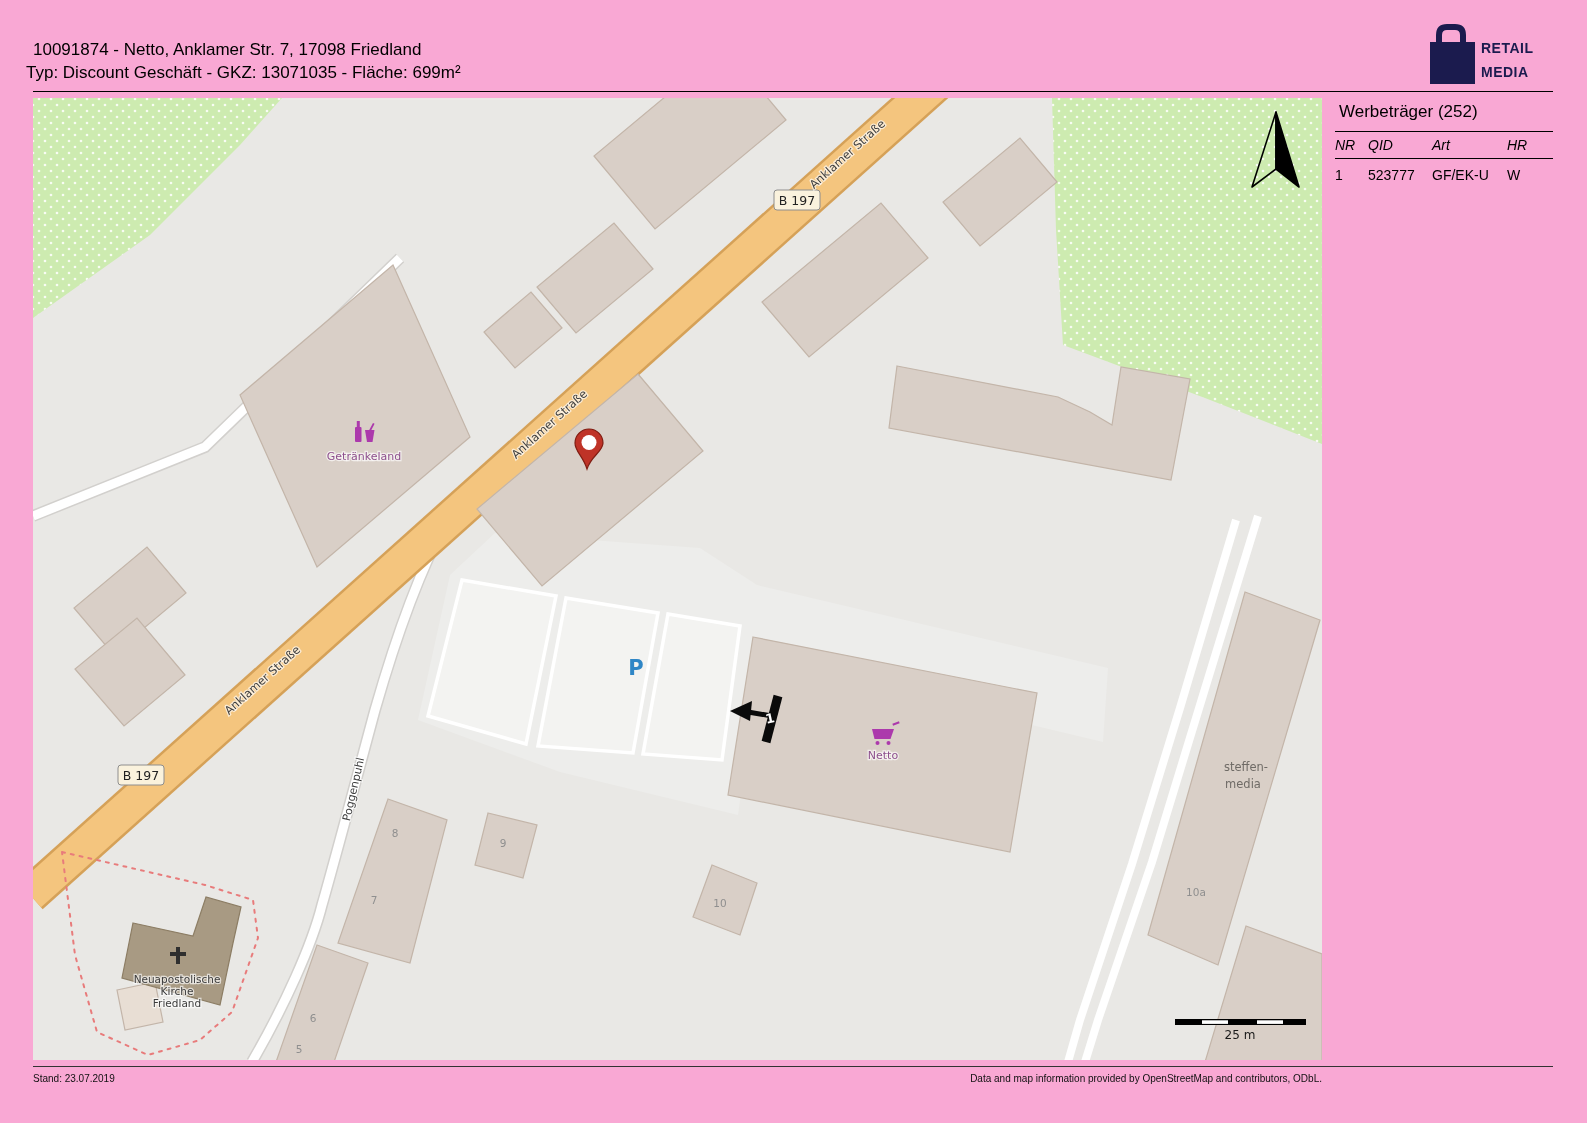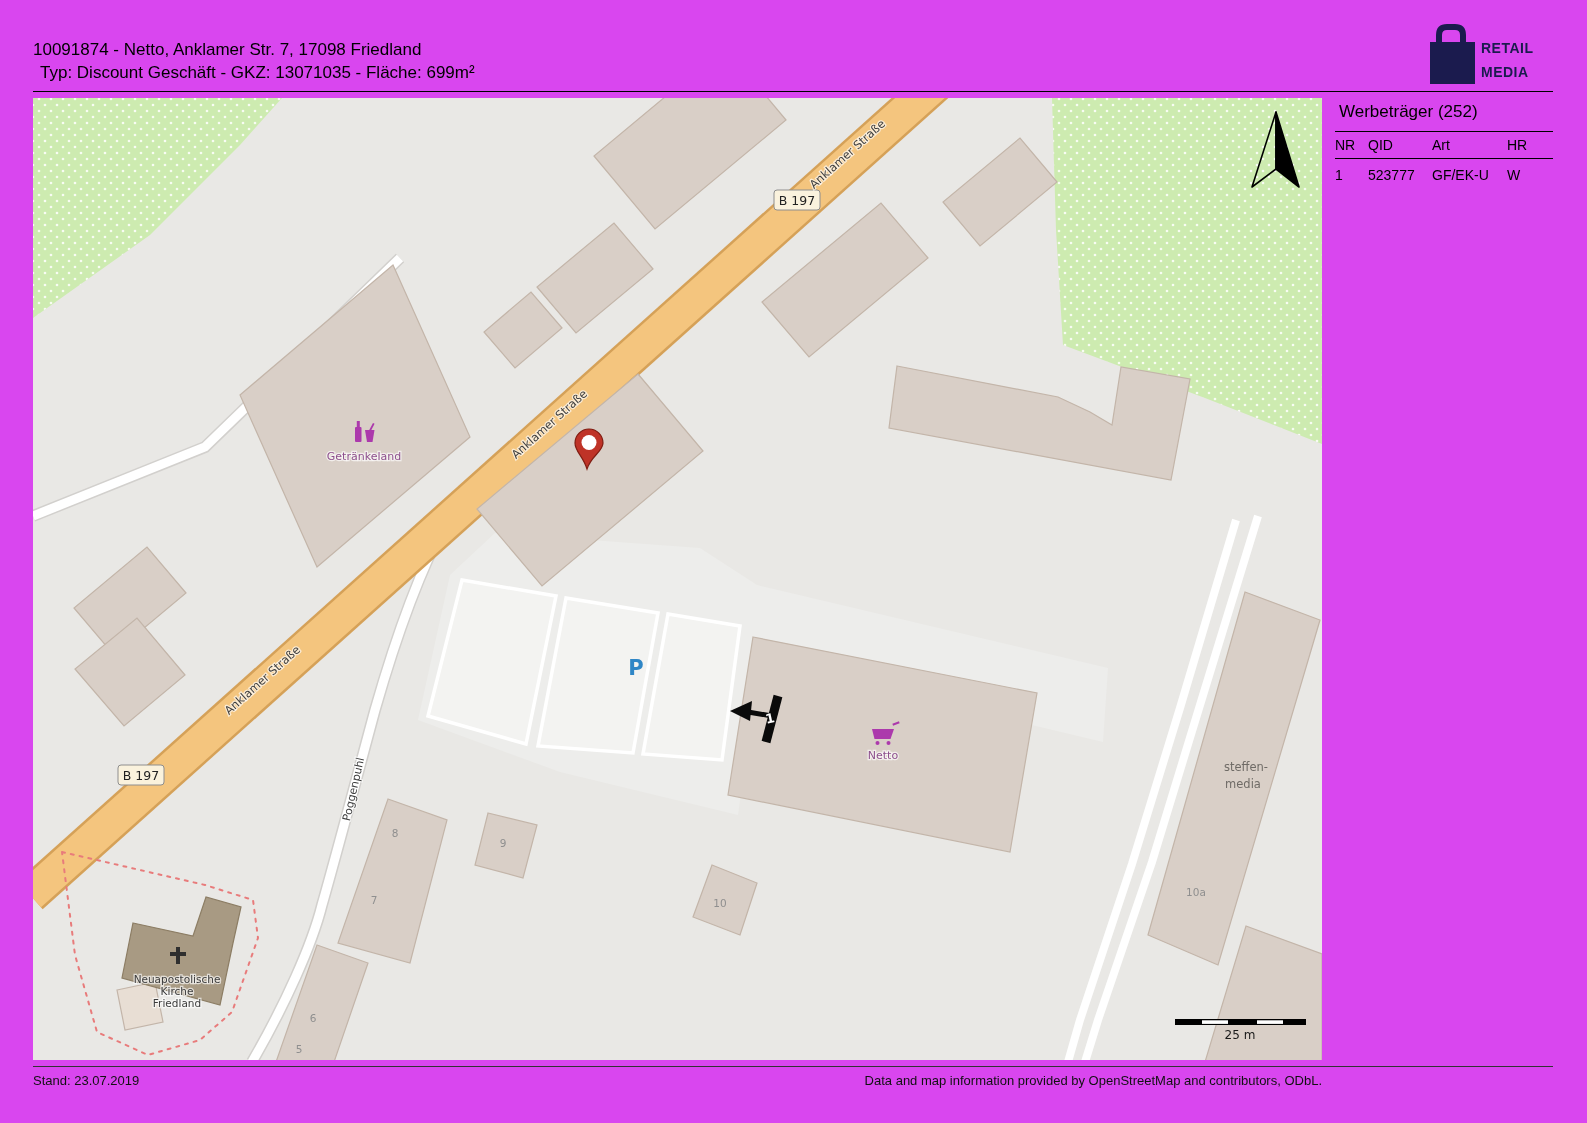--- a/index.html
+++ b/index.html
@@ -1,39 +1,39 @@
 <!DOCTYPE html>
 <html><head>
 <meta charset="utf-8">
 <style>
   html,body { margin:0; padding:0; background:#ffffff; }
   .page {
-    position:relative; width:1587px; height:1123px; background:#d946ef;
+    position:relative; width:1587px; height:1123px; background:#f9a8d4;
     font-family:"Liberation Sans", sans-serif; overflow:hidden;
   }
   .abs { position:absolute; }
   .title-line { font-size:17px; color:#000; white-space:nowrap; }
   .rule { position:absolute; height:1px; background:#000; }
   .logo-text { position:absolute; font-weight:bold; font-size:14px; color:#1b1b4e; letter-spacing:0.5px; line-height:1; }
   .sidebar { position:absolute; left:1335px; top:102px; width:218px; color:#000; }
   .sidebar-title { font-size:17px; margin:0 0 9px 4px; }
   .wt-grid { display:grid; grid-template-columns:33px 64px 75px 1fr; font-size:14px; }
-  .wt-head { border-top:1px solid #000; border-bottom:1px solid #000; padding:5px 0 5px 0; }
+  .wt-head { border-top:1px solid #000; border-bottom:1px solid #000; padding:5px 0 5px 0;font-style:italic; }
   .wt-row { padding:8px 0 0 0; }
-  .footer-bar { position:absolute; left:33px; top:1073px; width:1289px; display:flex; justify-content:space-between; font-size:13px; color:#111; }
+  .footer-bar { position:absolute; left:33px; top:1073px; width:1289px; display:flex; justify-content:space-between; font-size:10px; color:#111; }
   svg text { font-family:"DejaVu Sans", sans-serif; }
   .halo { paint-order:stroke; stroke:#ffffff; stroke-width:2.5px; stroke-opacity:0.65; }
 </style>
 </head>
 <body>
 
 <div class="page">
 
   <div class="abs title-line" style="left:33px; top:40px;">10091874 - Netto, Anklamer Str. 7, 17098 Friedland</div>
-  <div class="abs title-line" style="left:40px; top:63px;">Typ: Discount Geschäft - GKZ: 13071035 - Fläche: 699m²</div>
+  <div class="abs title-line" style="left:26px; top:63px;">Typ: Discount Geschäft - GKZ: 13071035 - Fläche: 699m²</div>
 
   <svg class="abs" style="left:1428px; top:22px;" width="50" height="64" viewBox="0 0 50 64">
     <path d="M 11 22 V 13 Q 11 5 19 5 H 27 Q 35 5 35 13 V 22" fill="none" stroke="#1b1b4e" stroke-width="6"></path>
     <rect x="2" y="20" width="45" height="42" fill="#1b1b4e"></rect>
   </svg>
   <div class="logo-text" style="left:1481px; top:41px;">RETAIL</div>
   <div class="logo-text" style="left:1481px; top:65px;">MEDIA</div>
 
   <div class="rule" style="left:33px; top:91px; width:1520px;"></div>
 

